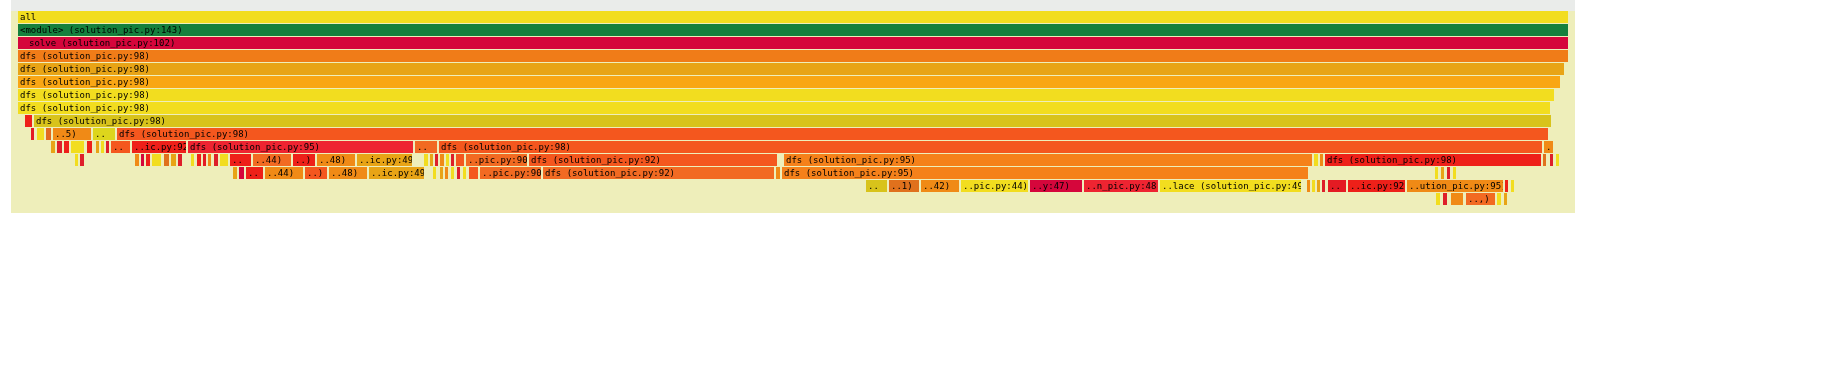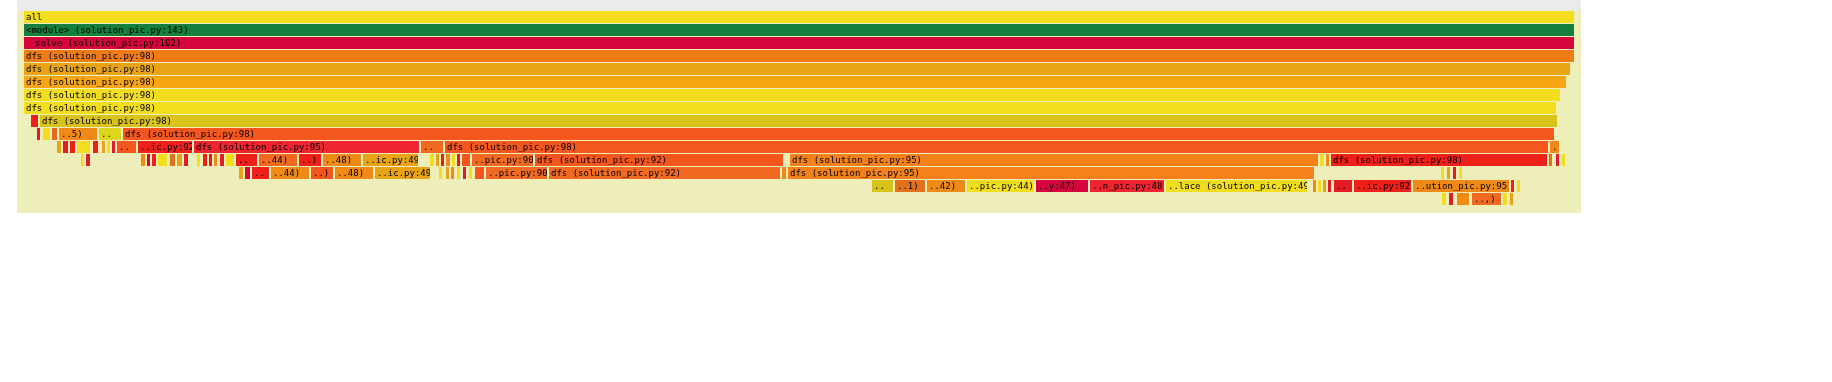--- a/index.html
+++ b/index.html
@@ -18,21 +18,21 @@
   #canvas-bg {
     position: absolute;
     left: 0;
     top: 0;
     width: 1832px;
     height: 382px;
     background: #ffffff;
   }
   #plot-area {
     position: absolute;
-    left: 17px;
+    left: 11px;
     top: 0;
     width: 1564px;
     height: 213px;
     background: #eaecea;
   }
   #frames-bg {
     position: absolute;
     left: 0;
     top: 11px;
     width: 1564px;

